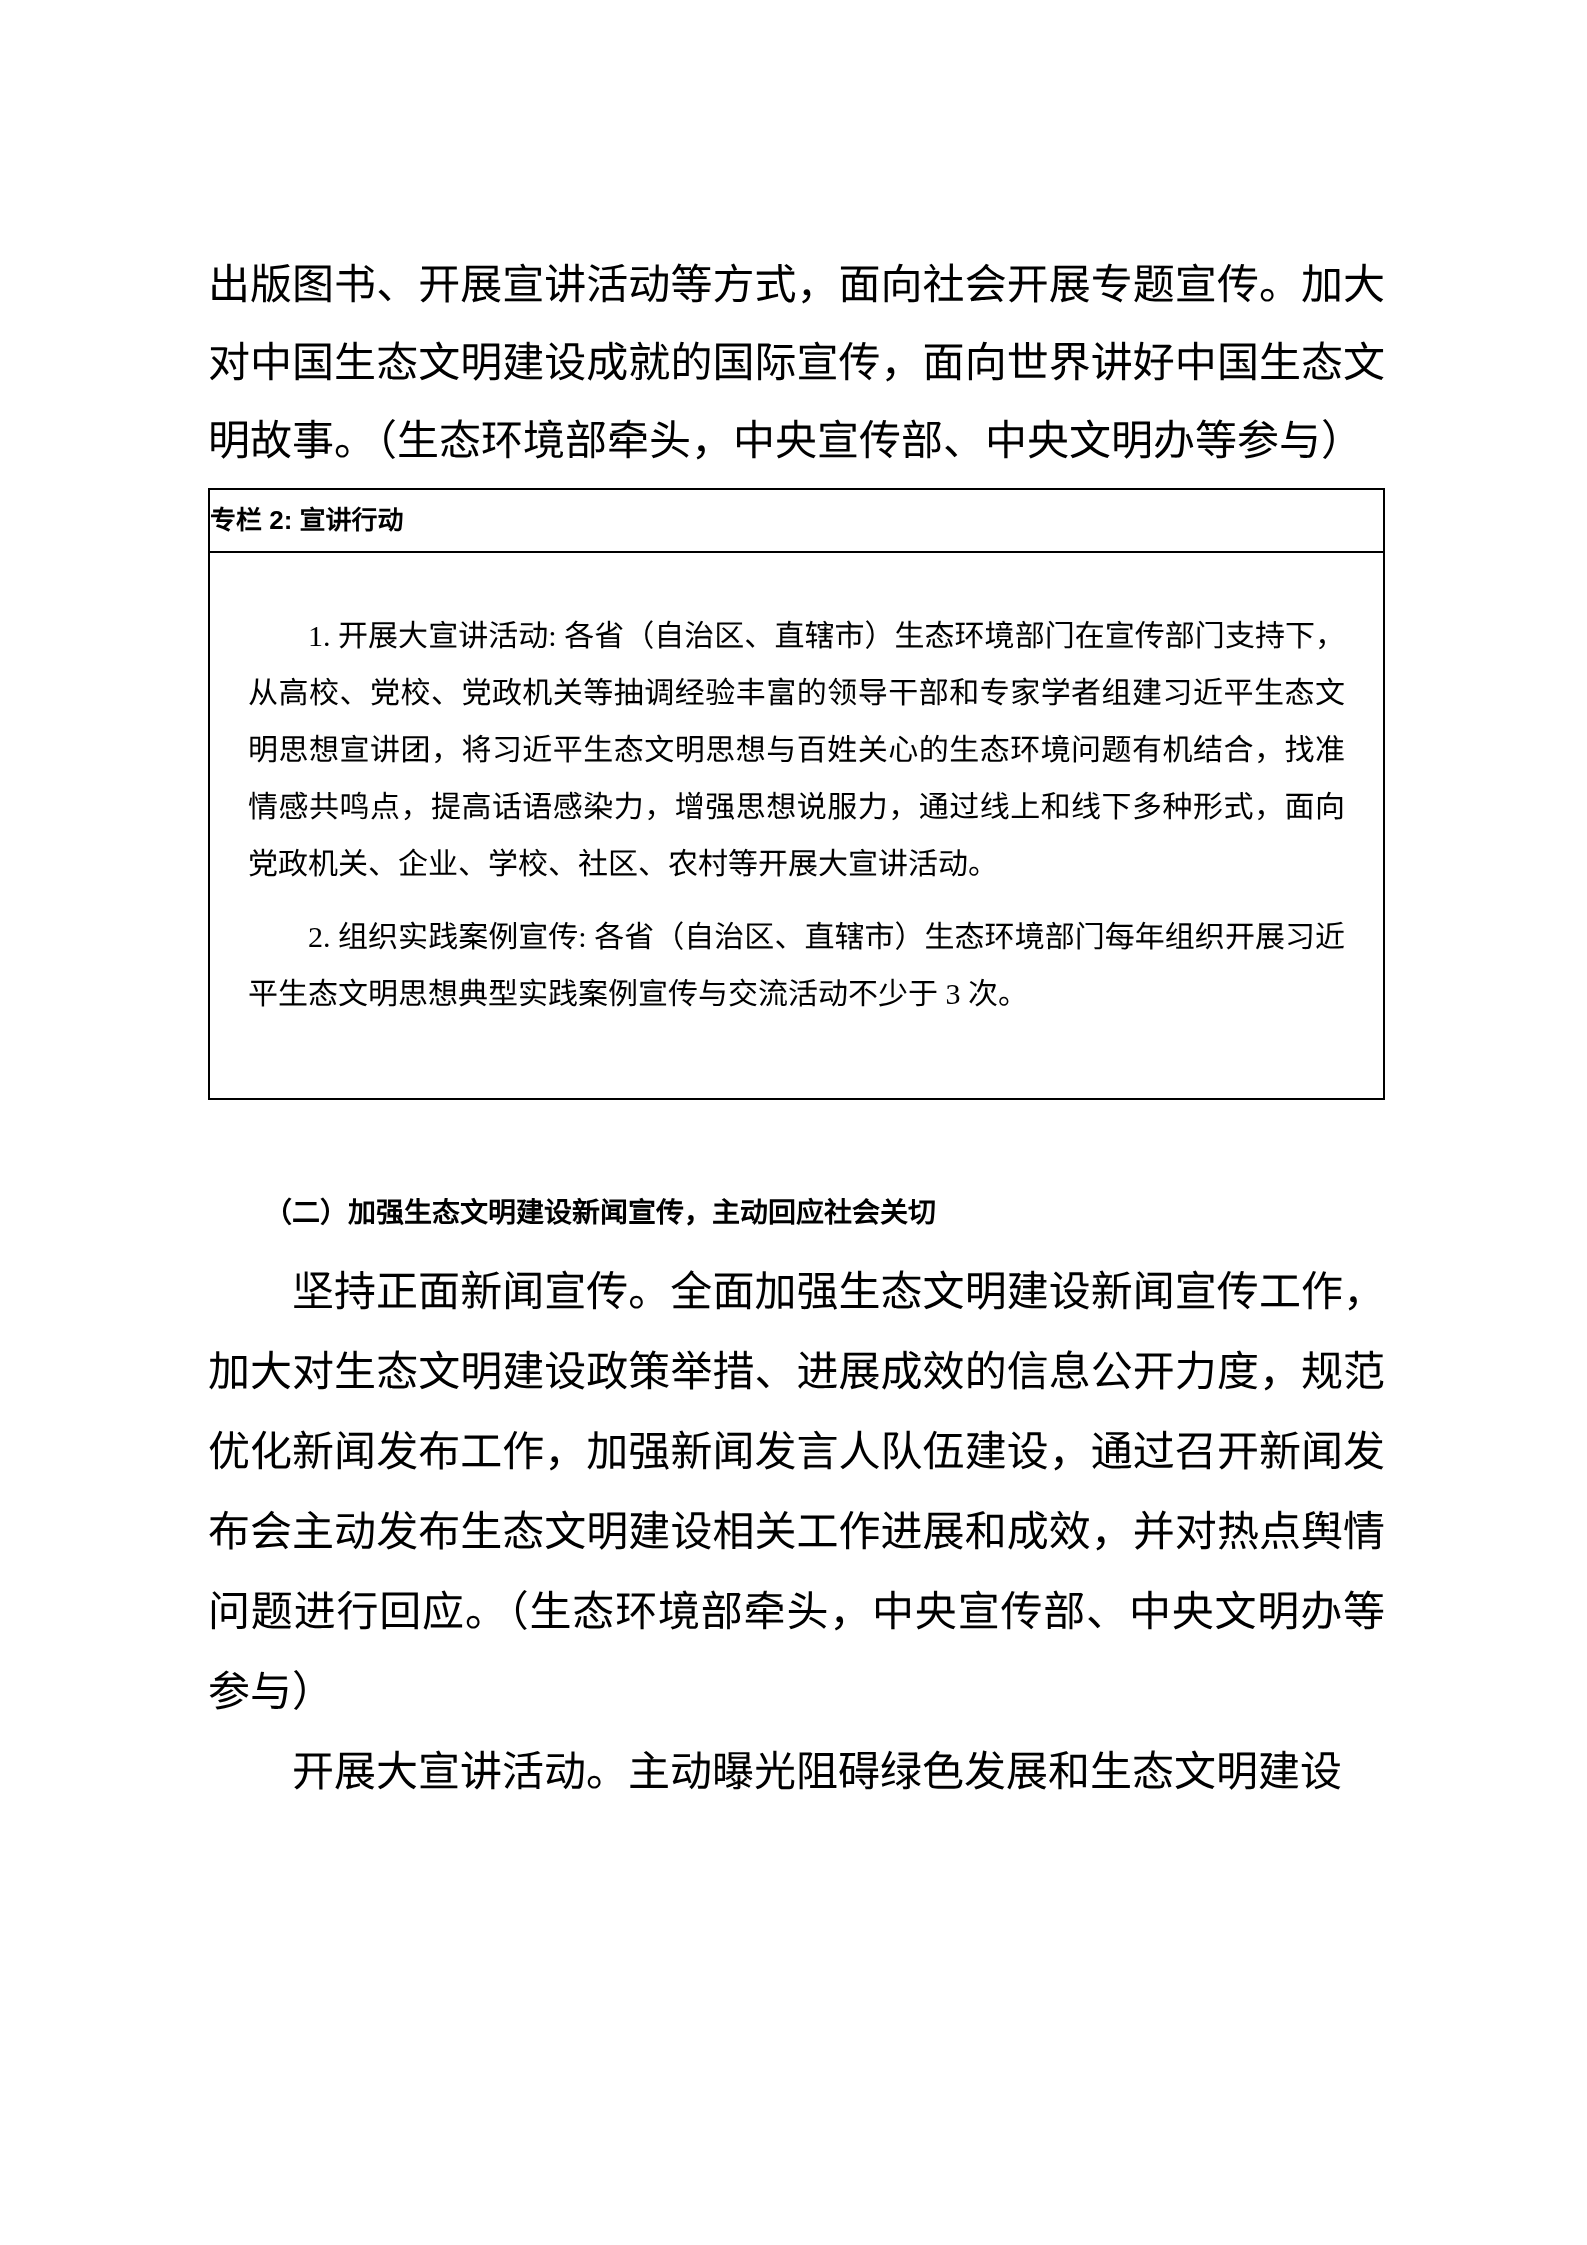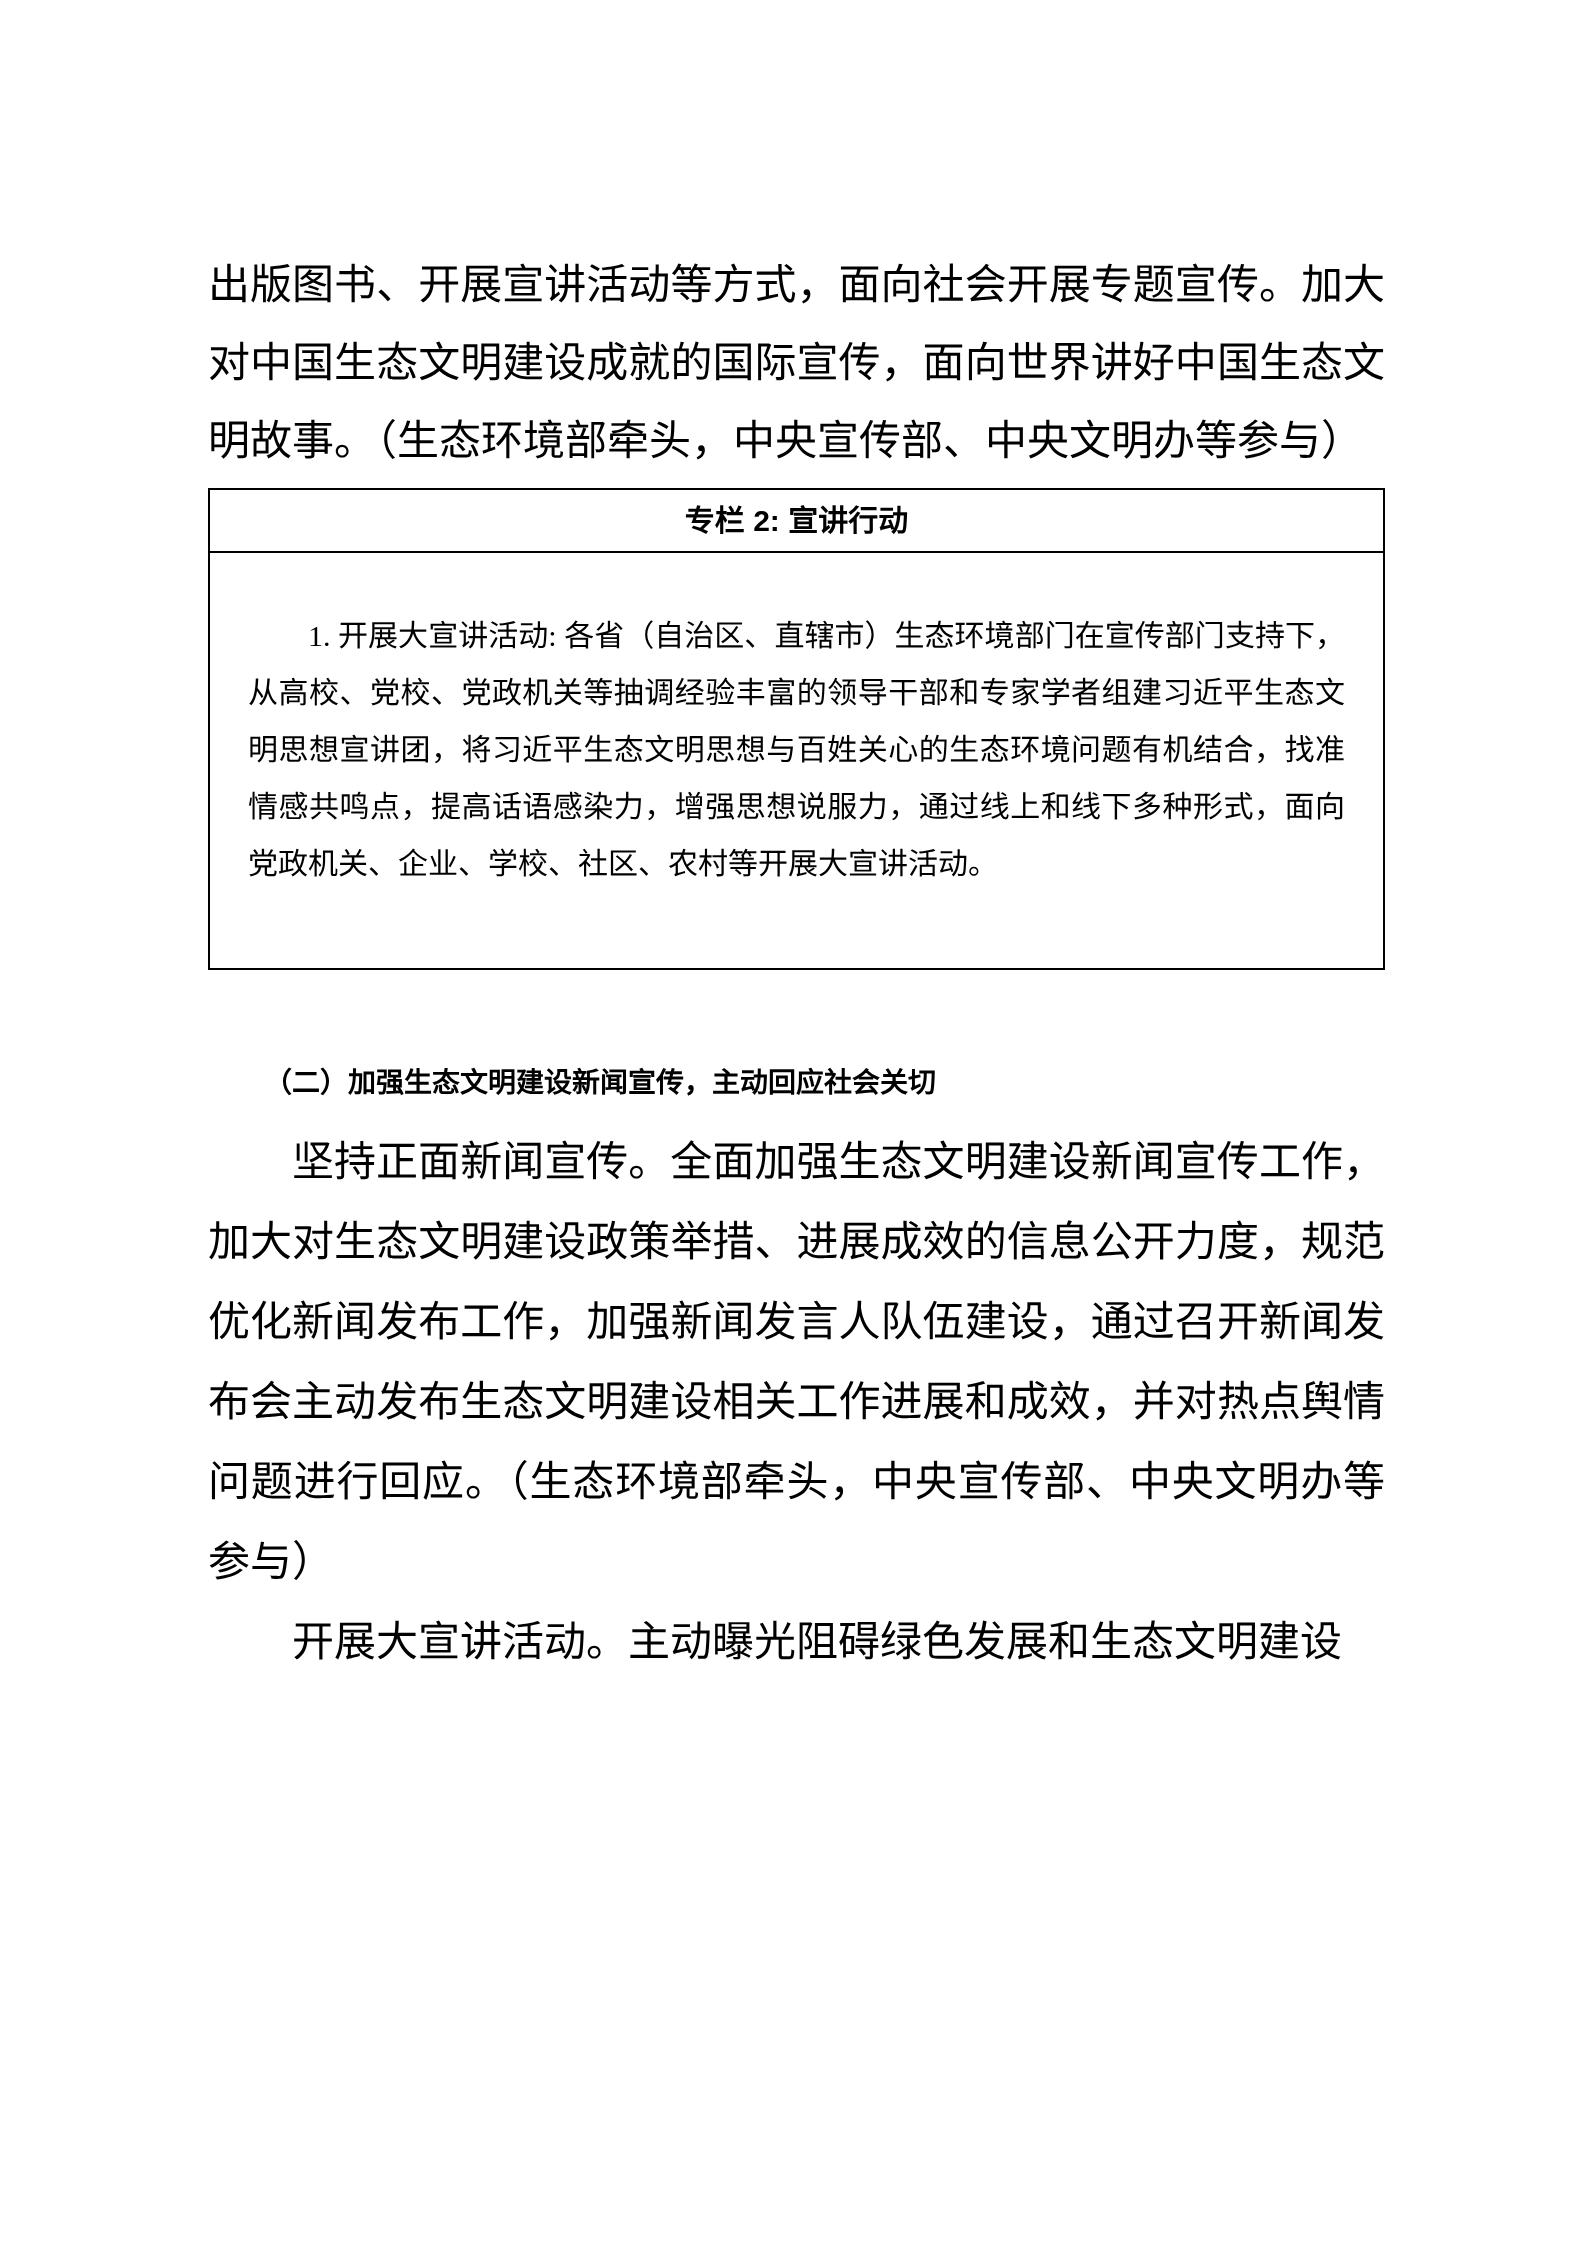--- a/index.html
+++ b/index.html
@@ -41,24 +41,24 @@
   }
   
   .box {
     margin-top: 8px;
     border: 2px solid #000000;
   }
   .box-header {
     height: 61px;
     line-height: 61px;
     border-bottom: 2px solid #000000;
-    text-align: center;
+    text-align: left;
     font-family: "Liberation Sans", "DejaVu Sans", sans-serif;
     font-weight: bold;
-    font-size: 30px;
+    font-size: 26px;
   }
   .box-body {
     padding: 38px 22px 60px 22px;
   }
   .box-text {
     font-size: 30px;
     line-height: 57px;
     text-align: justify;
     text-indent: 2em;
     margin: 16px;
@@ -89,20 +89,21 @@
 
 <div class="page">
   <div class="content">
 
     <p class="body-text top-para">出版图书、开展宣讲活动等方式，面向社会开展专题宣传。加大对中国生态文明建设成就的国际宣传，面向世界讲好中国生态文明故事。（生态环境部牵头，中央宣传部、中央文明办等参与）</p>
 
     <div class="box">
       <div class="box-header">专栏 2: 宣讲行动</div>
       <div class="box-body">
         <p class="box-text">1. 开展大宣讲活动: 各省（自治区、直辖市）生态环境部门在宣传部门支持下，从高校、党校、党政机关等抽调经验丰富的领导干部和专家学者组建习近平生态文明思想宣讲团，将习近平生态文明思想与百姓关心的生态环境问题有机结合，找准情感共鸣点，提高话语感染力，增强思想说服力，通过线上和线下多种形式，面向党政机关、企业、学校、社区、农村等开展大宣讲活动。</p>
+        <p class="box-text">2. 组织实践案例宣传: 各省（自治区、直辖市）生态环境部门每年组织开展习近平生态文明思想典型实践案例宣传与交流活动不少于 3 次。</p>
       </div>
     </div>
 
     <p class="heading">（二）加强生态文明建设新闻宣传，主动回应社会关切</p>
 
     <p class="body-text lower"><span class="lead">坚持正面新闻宣传。</span><span>全面加强生态文明建设新闻宣传工作，加大对生态文明建设政策举措、进展成效的信息公开力度，规范优化新闻发布工作，加强新闻发言人队伍建设，通过召开新闻发布会主动发布生态文明建设相关工作进展和成效，并对热点舆情问题进行回应。（生态环境部牵头，中央宣传部、中央文明办等参与）</span></p>
 
     <p class="body-text lower"><span class="lead">开展大宣讲活动。</span><span>主动曝光阻碍绿色发展和生态文明建设</span></p>
 
   </div>

